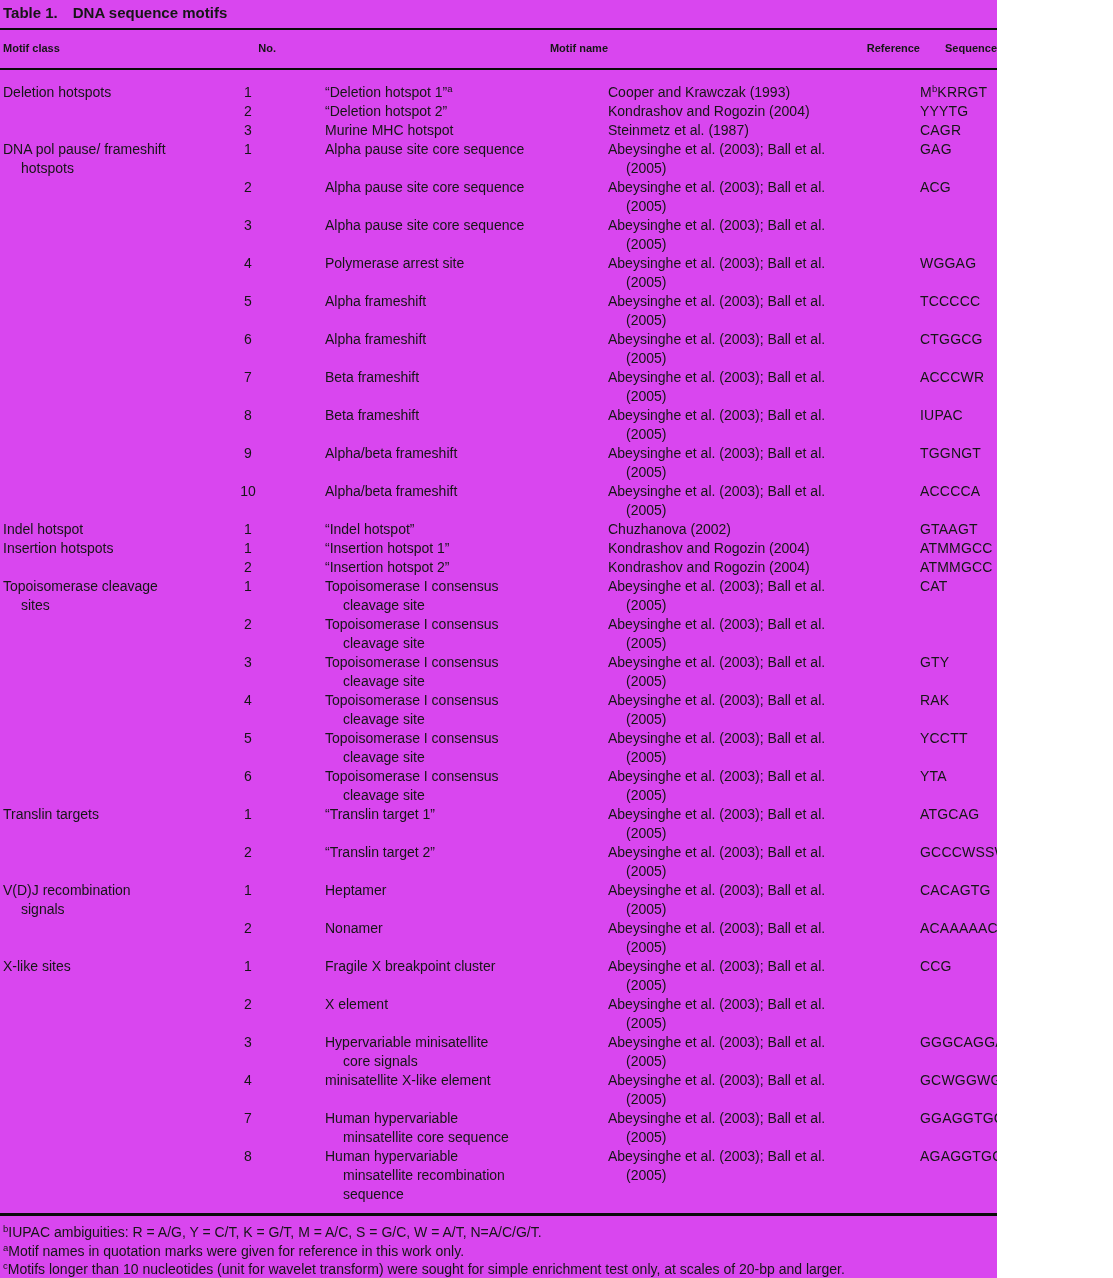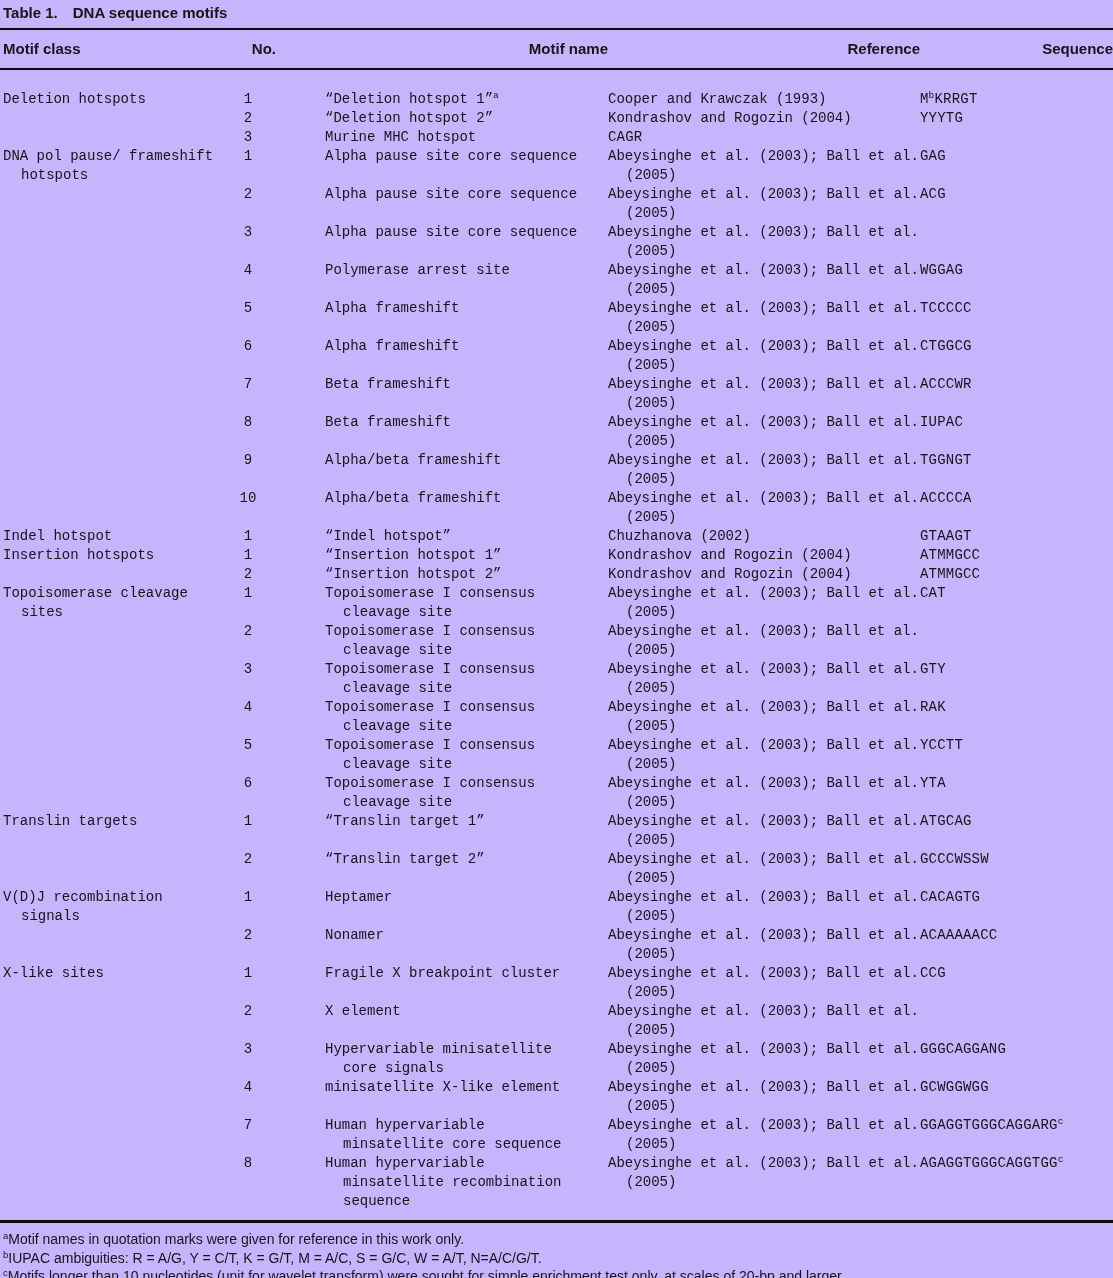--- a/index.html
+++ b/index.html
@@ -1,35 +1,35 @@
 <!DOCTYPE html>
 <html><head>
 <meta charset="utf-8">
 <style>
   html,body{margin:0;padding:0;background:#fff;}
   .page{
-    width:1113px;height:1278px;box-sizing:border-box;
-    background:#c4b5fd;color:#161616;
+    width:997px;height:1278px;box-sizing:border-box;
+    background:#d946ef;color:#161616;
     font-family:"Liberation Sans", sans-serif;
     overflow:hidden;position:relative;
   }
   .title-row{padding:4px 0 6px 3px;font-size:15px;line-height:18px;}
   .title-label{font-weight:700;margin-right:15px;}
   .title-text{font-weight:600;}
   .rule{border:0;margin:0;}
   .rule-title{border-top:2px solid #0a0a0a;}
   .rule-header{border-top:2px solid #0a0a0a;}
   .rule-footer{border-top:3px solid #0a0a0a;margin-top:9px;}
   .header-row{
     display:grid;grid-template-columns:220px 56px 332px 312px 1fr;
-    padding:10px 0 11px 0;font-weight:700;font-size:15px;line-height:17px;
+    padding:10px 0 11px 0;font-weight:700;font-size:11px;line-height:17px;
   }
   .header-row .h1{padding-left:3px;text-align:left;}
   .header-row .hc{text-align:right;}
-  .tbody{padding-top:20px;font-size:14px;line-height:19px;font-family:Liberation Mono, monospace;}
+  .tbody{padding-top:13px;font-size:14px;line-height:19px;}
   .group{display:flex;}
   .class-cell{width:220px;box-sizing:border-box;padding-left:3px;flex:0 0 auto;white-space:nowrap;}
   .group-rows{flex:1 1 auto;min-width:0;}
   .row{display:grid;grid-template-columns:56px 332px 312px 1fr;}
   .no-cell{text-align:center;}
   .name-cell{padding-left:49px;box-sizing:border-box;white-space:nowrap;}
   .ref-cell{white-space:nowrap;}
   .seq-cell{white-space:nowrap;letter-spacing:0.2px;}
   .line{white-space:nowrap;}
   .cont{padding-left:18px;}
@@ -82,20 +82,23 @@
             <div class="ref-cell">
               <div class="line">Kondrashov and Rogozin (2004)</div>
             </div>
             <div class="seq-cell">YYYTG</div>
           </div>
           <div class="row">
             <div class="no-cell">3</div>
             <div class="name-cell">
               <div class="line">Murine MHC hotspot</div>
             </div>
+            <div class="ref-cell">
+              <div class="line">Steinmetz et al. (1987)</div>
+            </div>
             <div class="seq-cell">CAGR</div>
           </div>
         </div>
       </div>
       <div class="group">
         <div class="class-cell">
           <div class="line">DNA pol pause/ frameshift</div>
           <div class="line cont">hotspots</div>
         </div>
         <div class="group-rows">
@@ -466,18 +469,18 @@
             </div>
             <div class="seq-cell">AGAGGTGGGCAGGTGG<sup>c</sup></div>
           </div>
         </div>
       </div>
     </div>
 
   <hr class="rule rule-footer">
 
   <div class="footnotes">
+      <div class="footnote"><sup>b</sup>IUPAC ambiguities: R = A/G, Y = C/T, K = G/T, M = A/C, S = G/C, W = A/T, N=A/C/G/T.</div>
       <div class="footnote"><sup>a</sup>Motif names in quotation marks were given for reference in this work only.</div>
-      <div class="footnote"><sup>b</sup>IUPAC ambiguities: R = A/G, Y = C/T, K = G/T, M = A/C, S = G/C, W = A/T, N=A/C/G/T.</div>
       <div class="footnote"><sup>c</sup>Motifs longer than 10 nucleotides (unit for wavelet transform) were sought for simple enrichment test only, at scales of 20-bp and larger.</div>
     </div>
 
 </div>
 
 </body></html>

